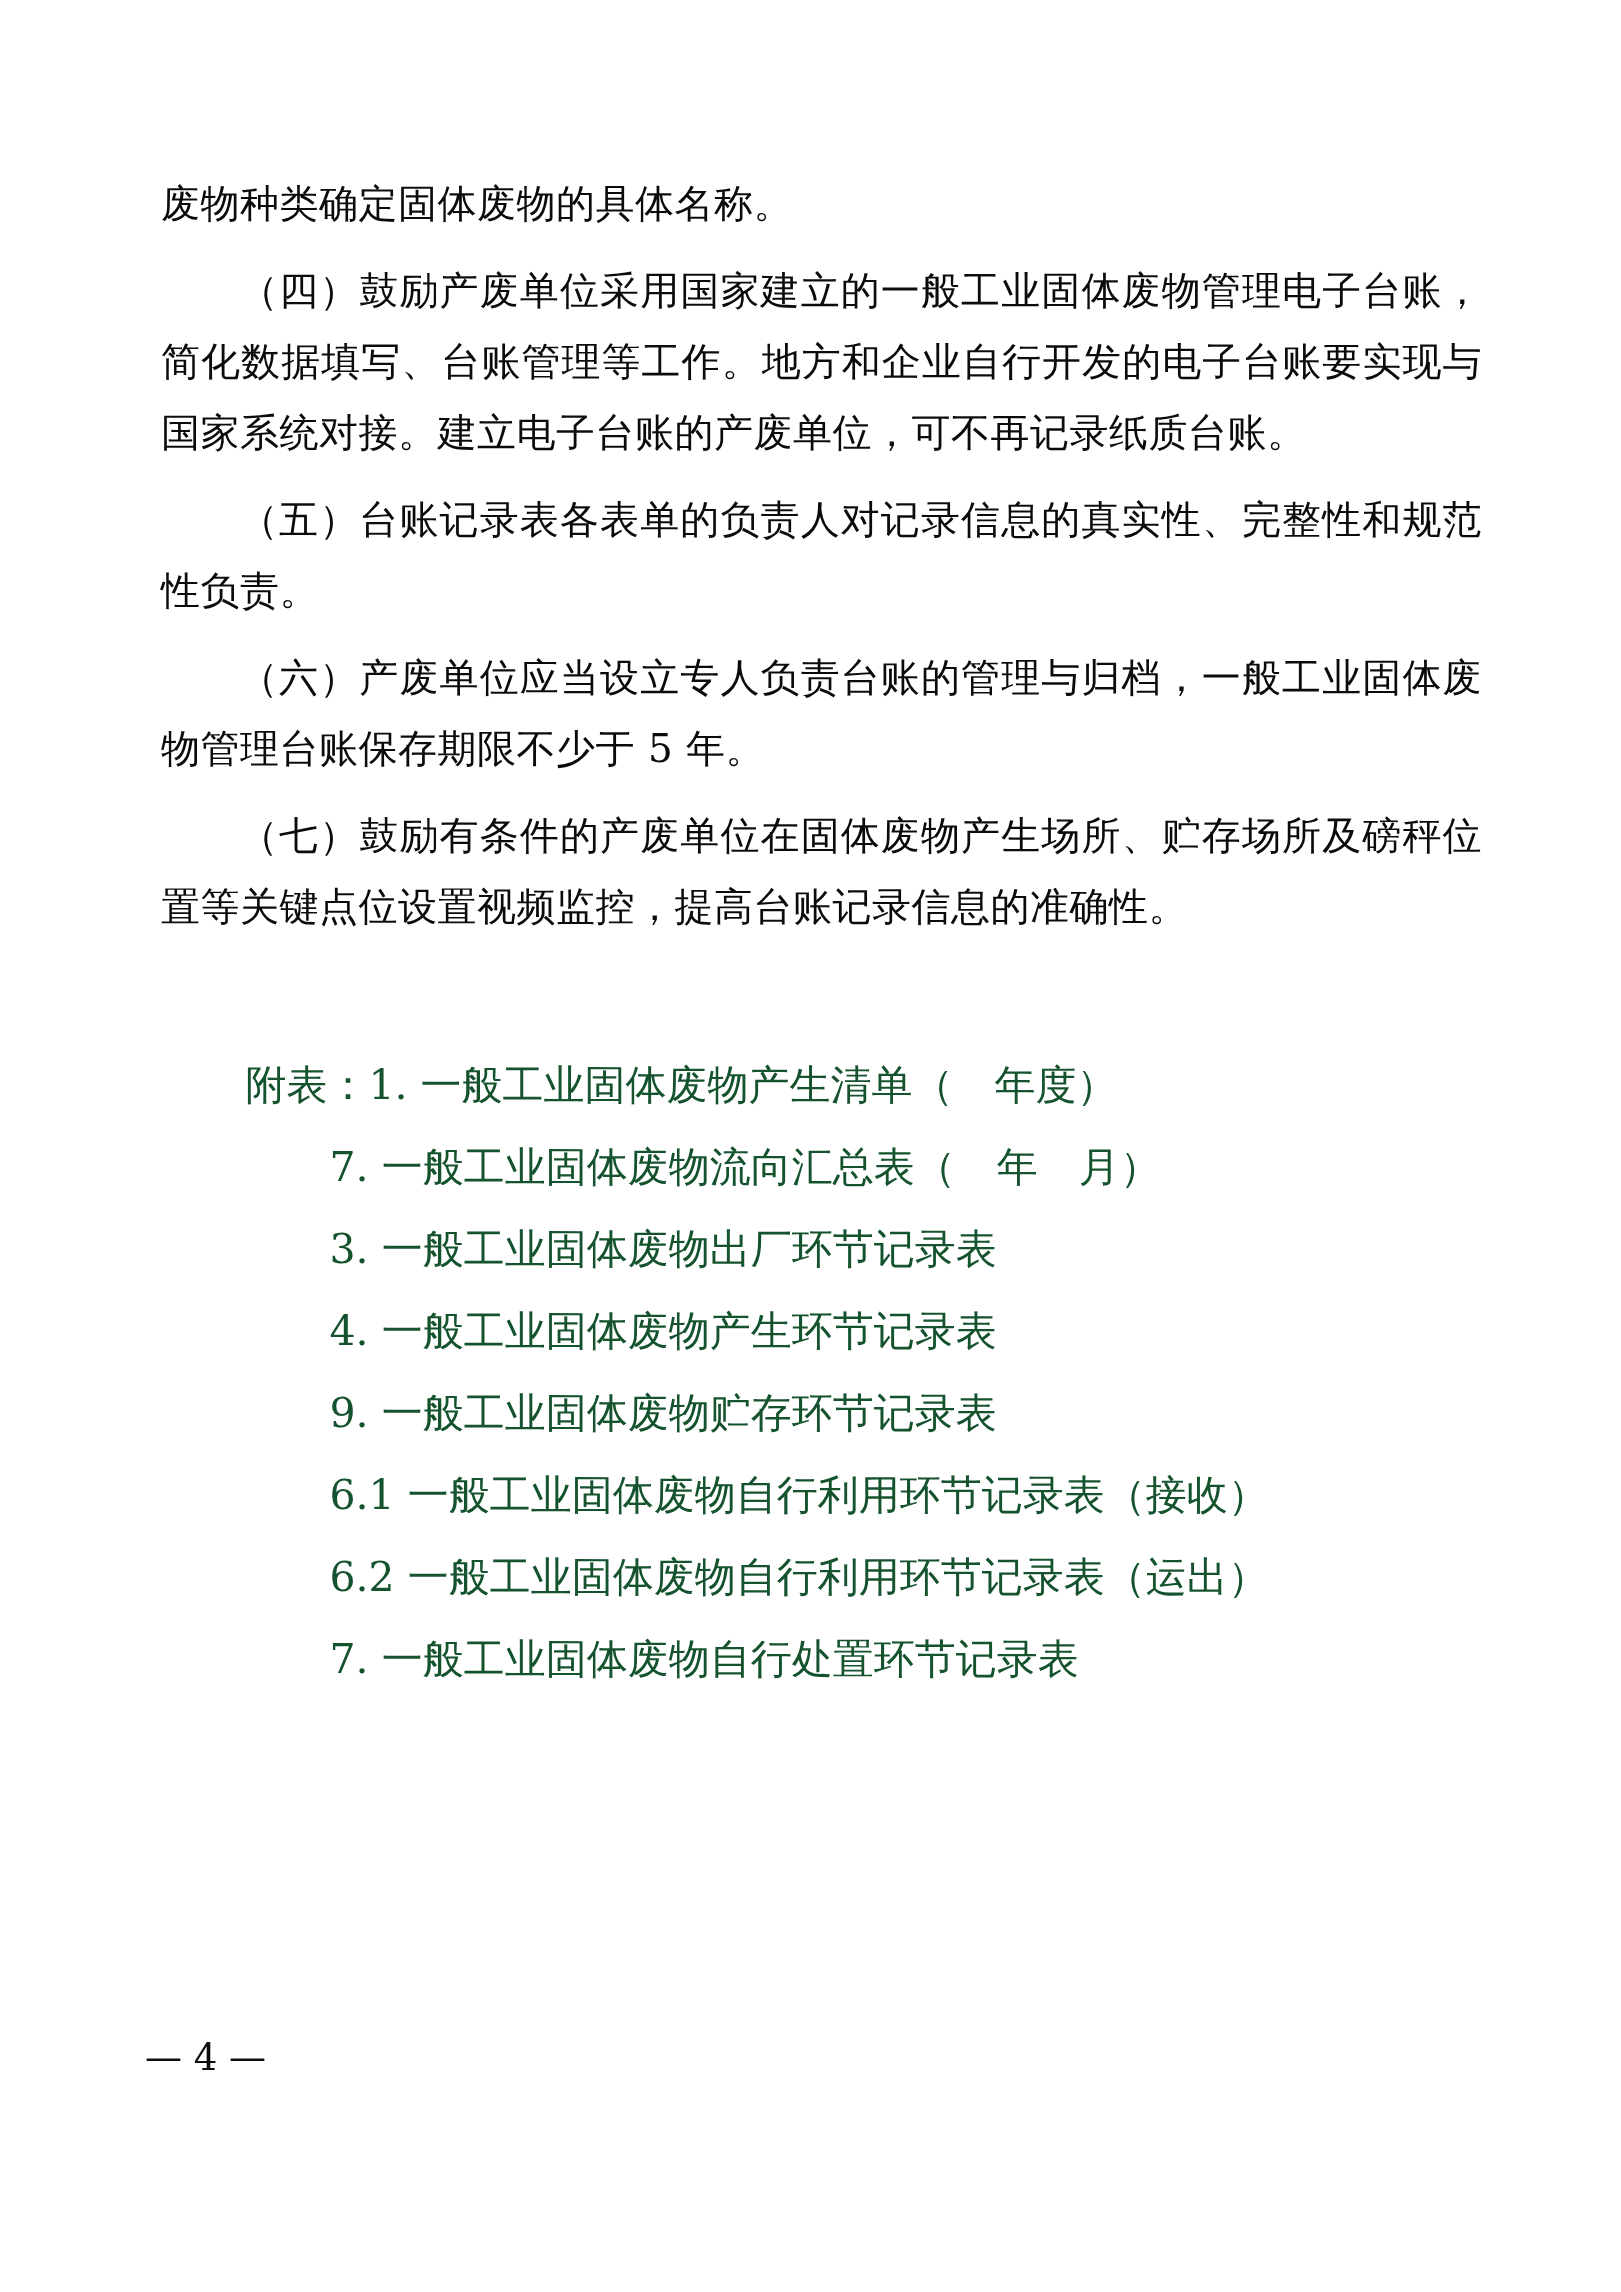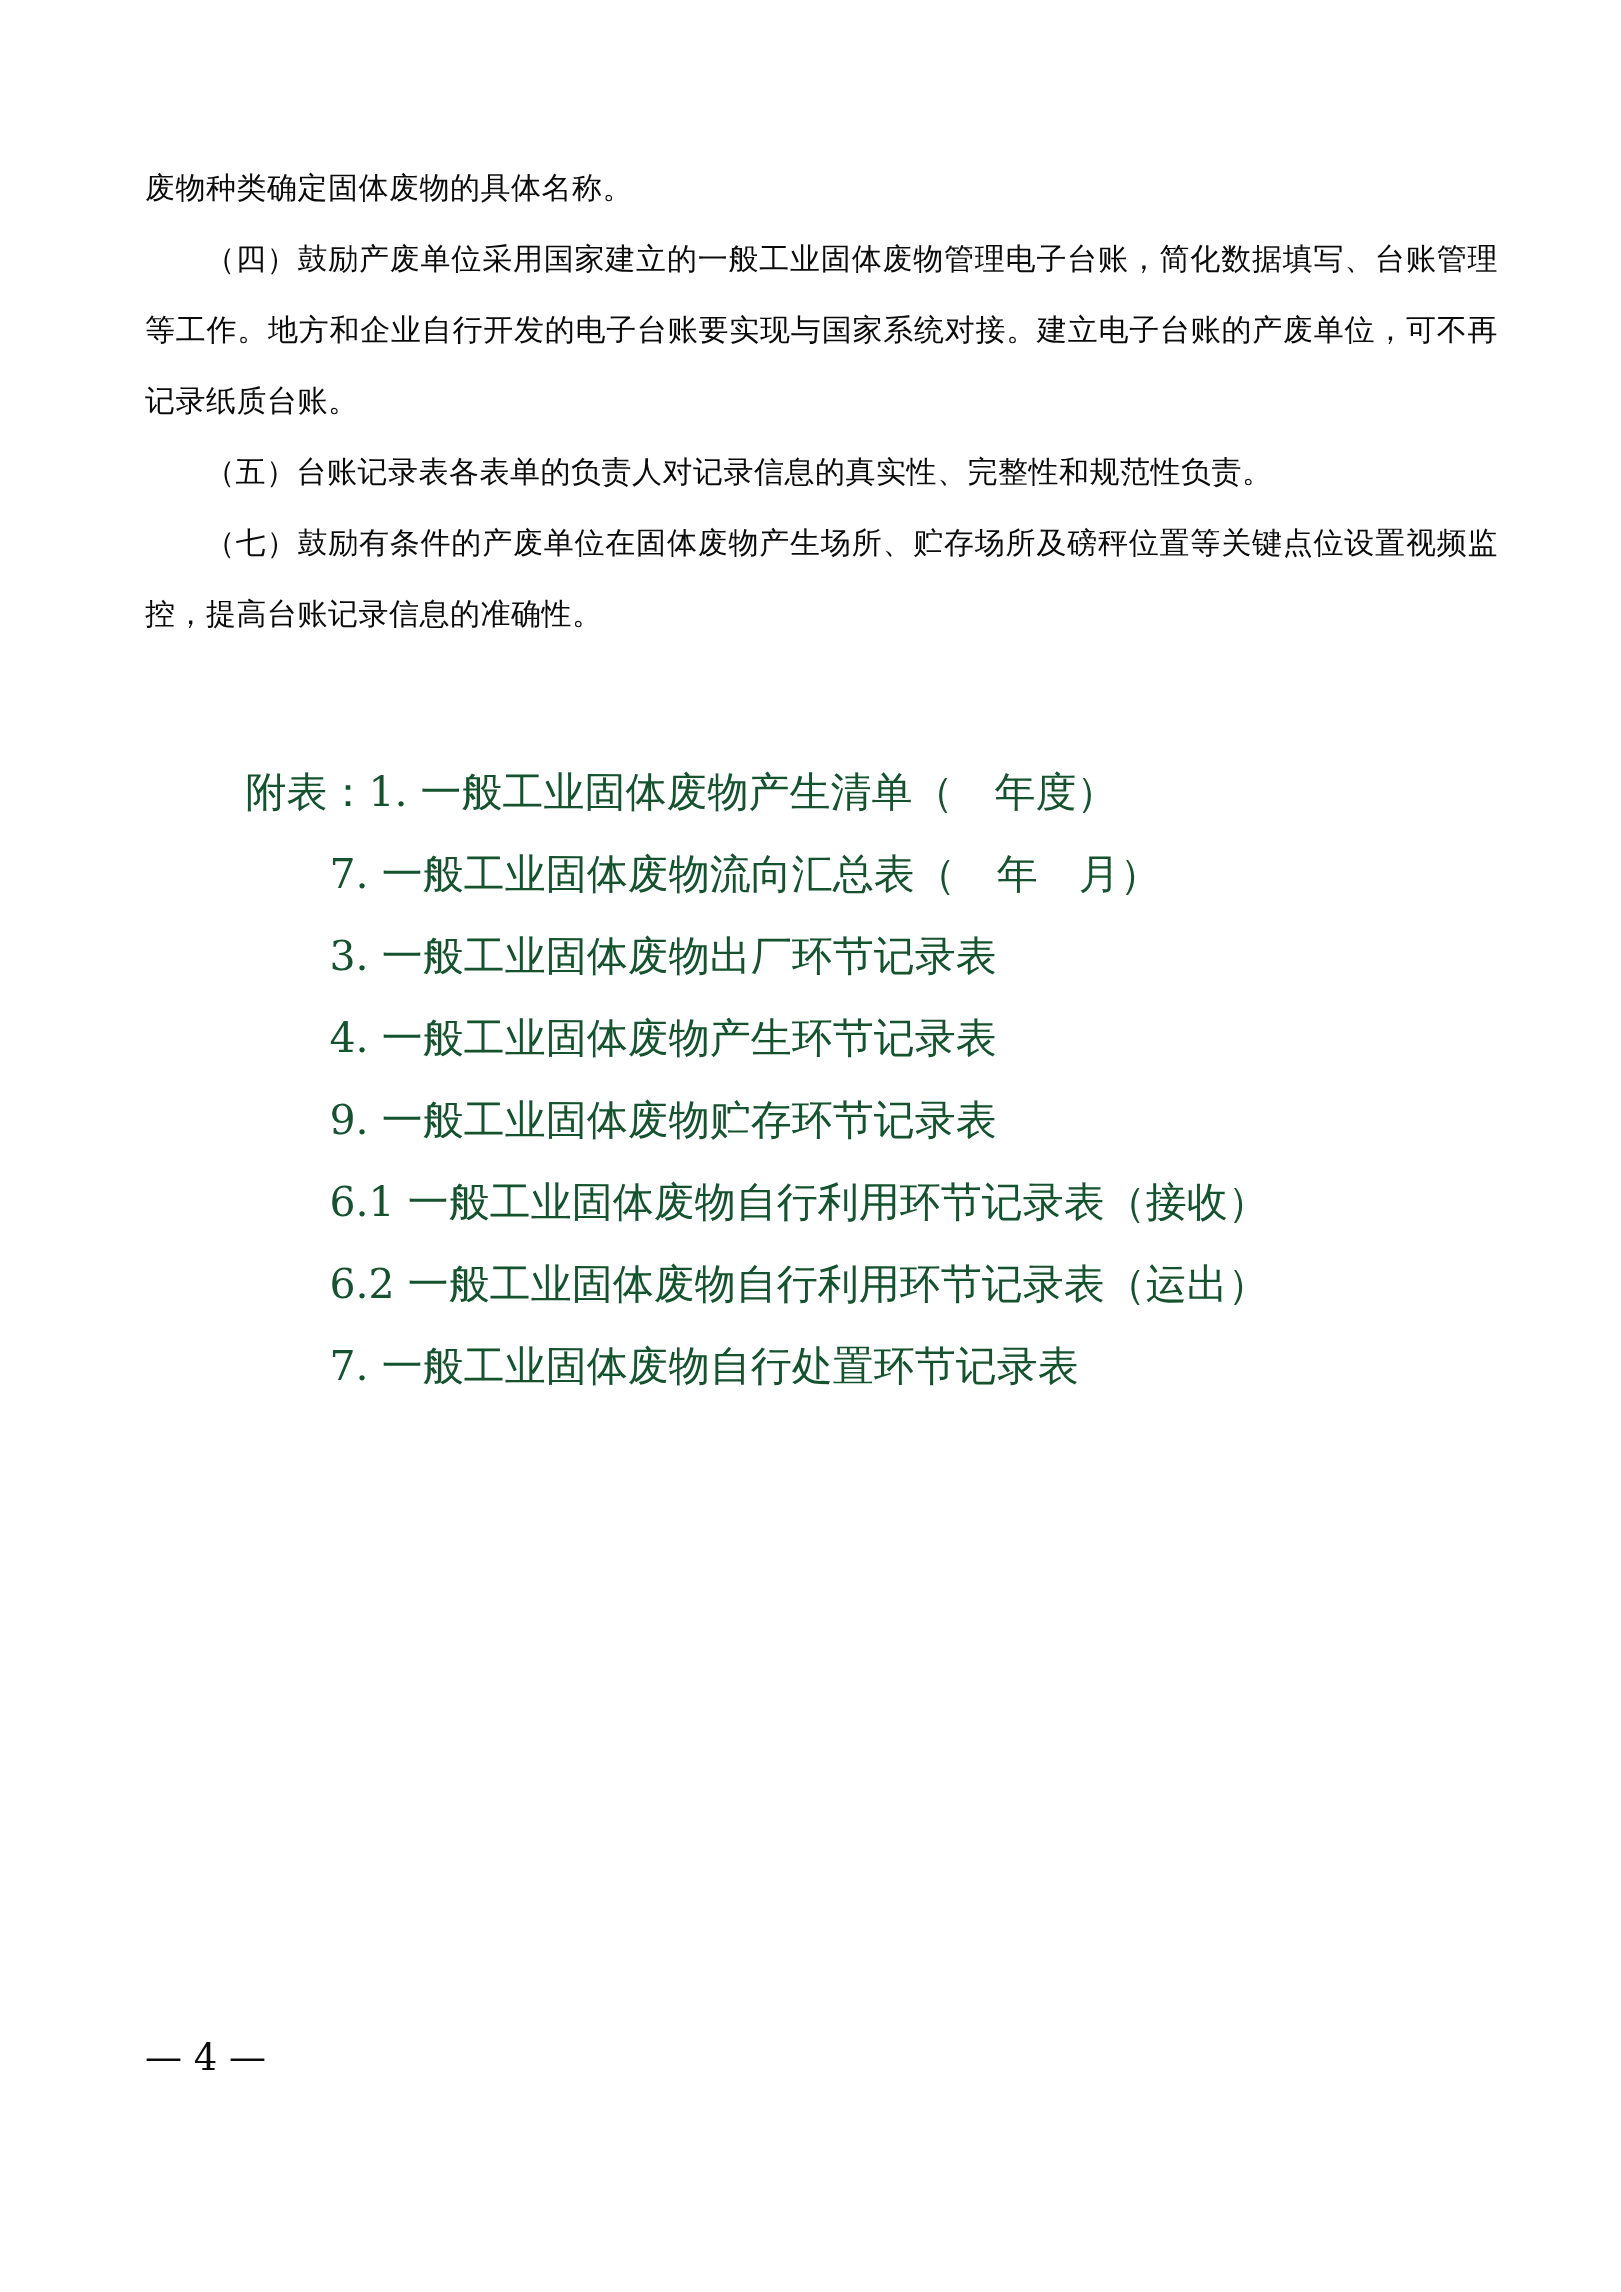--- a/index.html
+++ b/index.html
@@ -22,27 +22,27 @@
   }
   .content {
     position: absolute;
     left: 145px;
     top: 152px;
     width: 1353px;
   }
   
   .para {
     font-family: "DejaVu Serif", "Liberation Serif", serif;
-    font-size: 30px;
+    font-size: 39px;
     line-height: 71px;
     letter-spacing: 0.5px;
     text-align: justify;
     text-justify: inter-ideograph;
     color: #0b0b0b;
-    margin: 0;
+    margin: 16px;
     font-weight: 400;
   }
   .para.indent {
     text-indent: 2em;
   }
   
   .block-gap {
     height: 0px;
   }
   .attach-section {
@@ -84,20 +84,21 @@
     <div class="block-gap"></div>
 
     <p class="para indent">（四）鼓励产废单位采用国家建立的一般工业固体废物管理电子台账，简化数据填写、台账管理等工作。地方和企业自行开发的电子台账要实现与国家系统对接。建立电子台账的产废单位，可不再记录纸质台账。</p>
 
     <div class="block-gap"></div>
 
     <p class="para indent">（五）台账记录表各表单的负责人对记录信息的真实性、完整性和规范性负责。</p>
 
     <div class="block-gap"></div>
 
+    <p class="para indent">（六）产废单位应当设立专人负责台账的管理与归档，一般工业固体废物管理台账保存期限不少于 5 年。</p>
 
     <div class="block-gap"></div>
 
     <p class="para indent">（七）鼓励有条件的产废单位在固体废物产生场所、贮存场所及磅秤位置等关键点位设置视频监控，提高台账记录信息的准确性。</p>
 
     <div class="attach-section">
 
       <div class="attach-line head"><span>附表：</span><span>1. 一般工业固体废物产生清单（　年度）</span></div>
 
       <div class="attach-line item">7. 一般工业固体废物流向汇总表（　年　月）</div>

